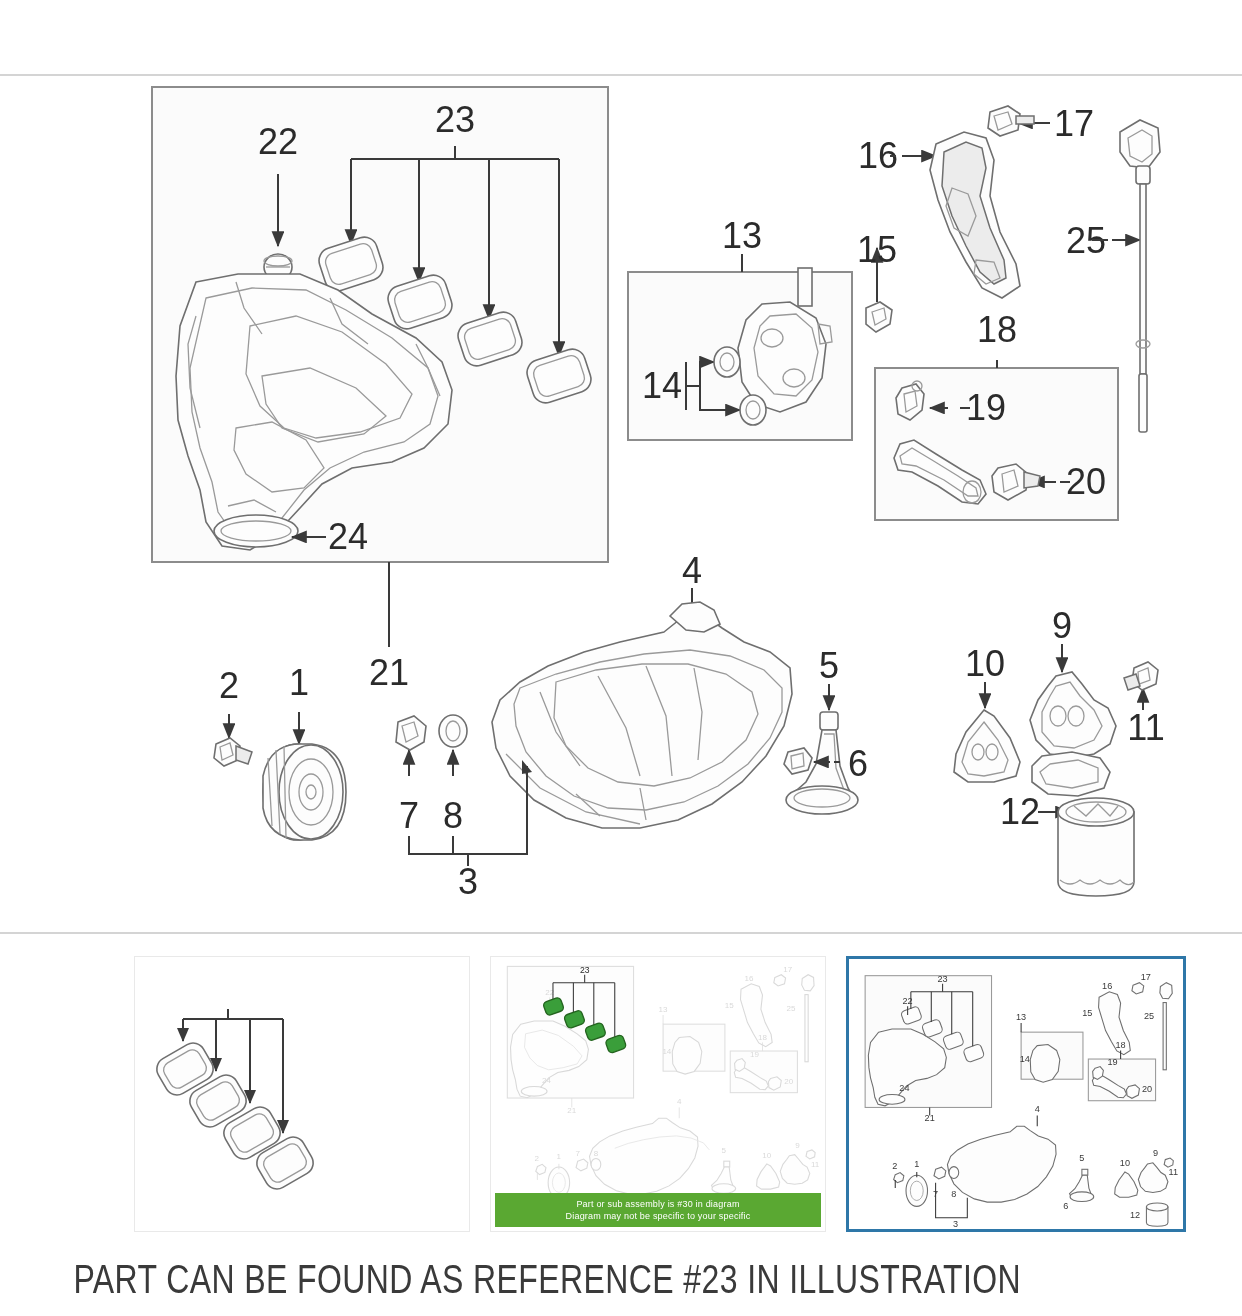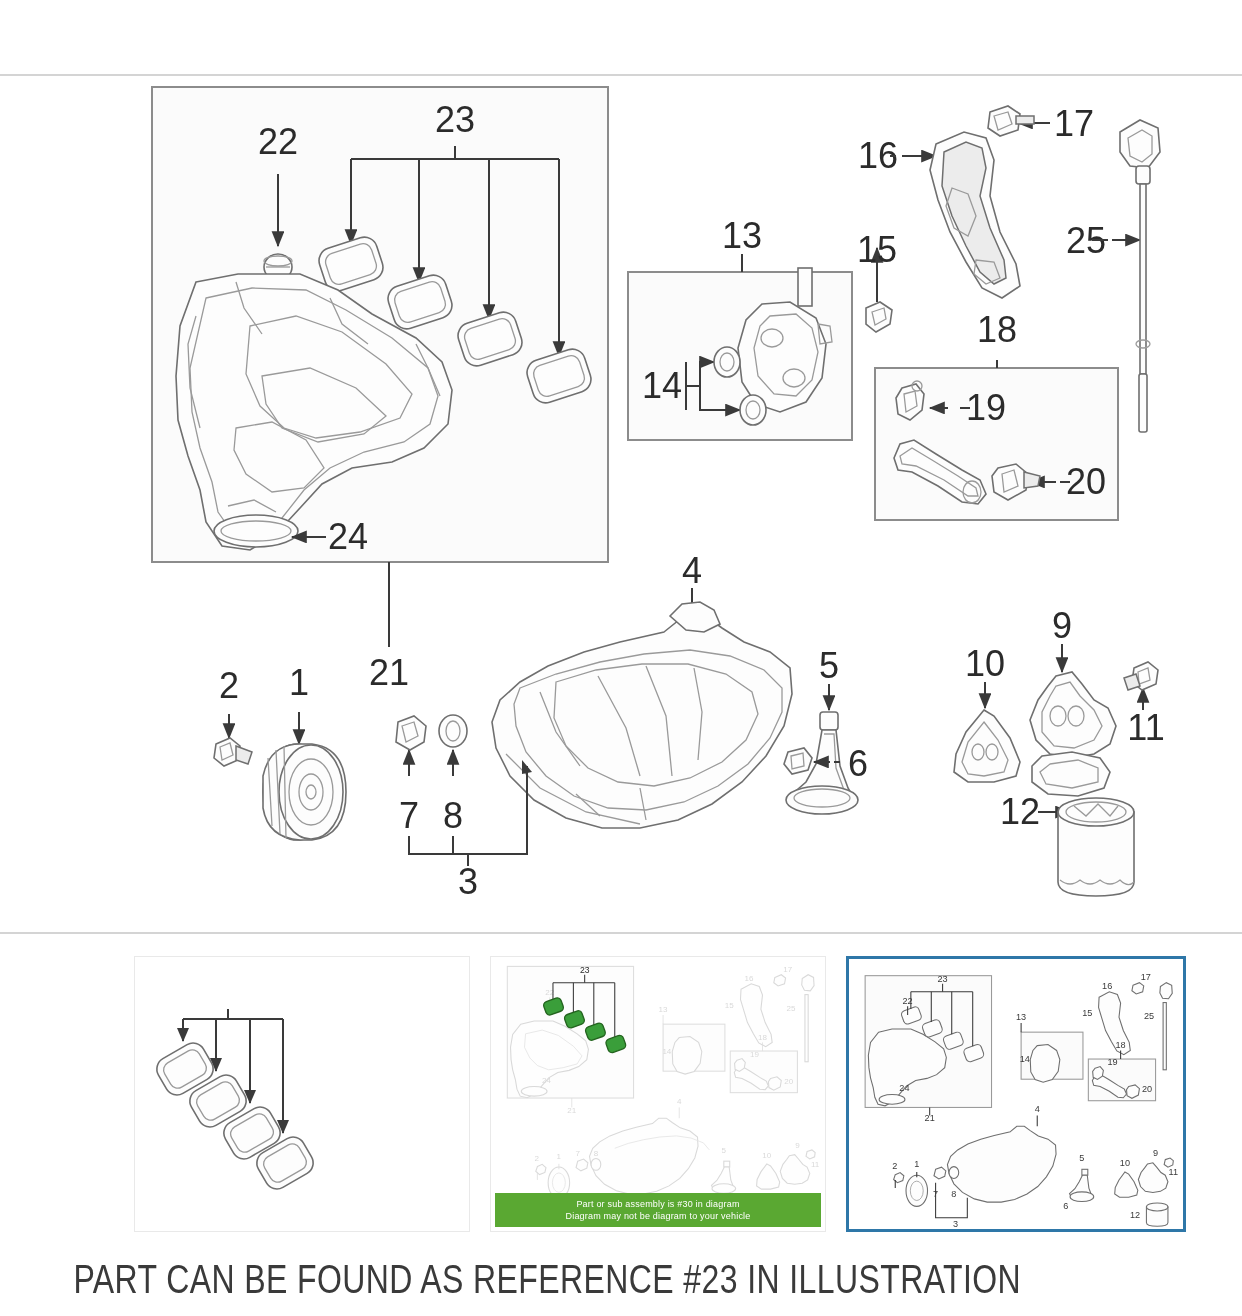--- a/index.html
+++ b/index.html
@@ -484,21 +484,21 @@
             <rect x="-34" y="-26" width="68" height="52" rx="15" fill="#3a9e3a" stroke="#24641f" stroke-width="5"></rect>
           </g>
           <g transform="translate(464,324) rotate(-20)">
             <rect x="-34" y="-26" width="68" height="52" rx="15" fill="#3a9e3a" stroke="#24641f" stroke-width="5"></rect>
           </g>
         </g>
       </svg>
     </div>
     <div class="green-banner">
       <span>Part or sub assembly is #30 in diagram</span>
-      <span>Diagram may not be diagram to your vehicle</span>
+      <span>Diagram may not be specific to your specific</span>
     </div>
   </div>
 
   <div class="thumb" id="thumb-2">
     <div class="thumb-inner">
       <svg width="334" height="270" viewBox="0 0 1242 1000" preserveAspectRatio="xMidYMid meet">
         <g stroke="#6f6f6f" fill="#fdfdfd" stroke-width="4">
           <rect x="60" y="60" width="470" height="490" fill="#fbfbfb" stroke="#9a9a9a"></rect>
           <rect x="640" y="270" width="230" height="175" fill="#fbfbfb" stroke="#9a9a9a"></rect>
           <rect x="890" y="370" width="250" height="155" fill="#fbfbfb" stroke="#9a9a9a"></rect>

